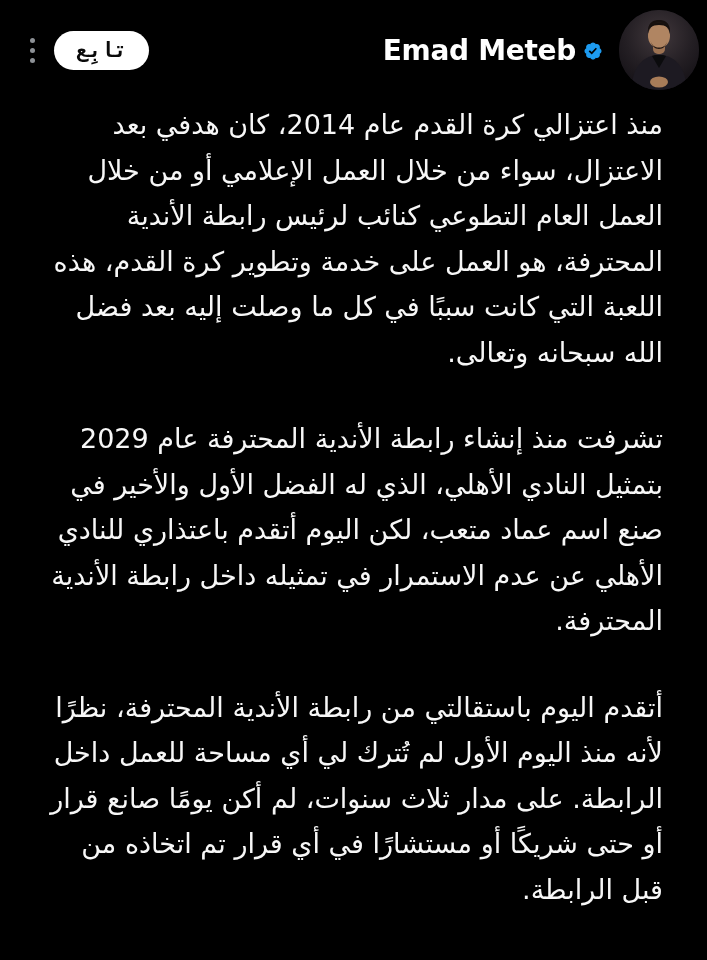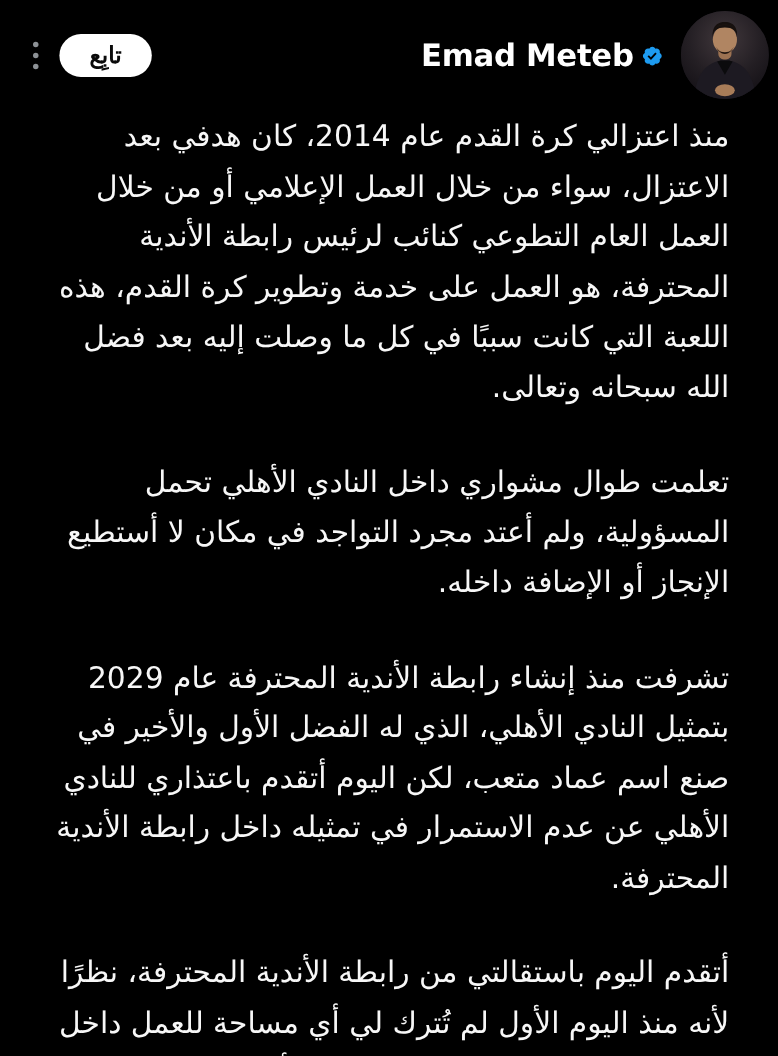--- a/index.html
+++ b/index.html
@@ -35,21 +35,21 @@
     background: #8d9196;
   }
   .follow-btn {
     margin-left: 12px;
     min-width: 84px;
     height: 39px;
     border: none;
     border-radius: 20px;
     background: #ffffff;
     color: #0a0a0a;
-    font-family: Liberation Serif, serif;
+    font-family: Liberation Mono, monospace;
     font-size: 21px;
     font-weight: 700;
     padding: 0 22px;
     cursor: pointer;
   }
   .header-spacer { flex: 1; }
   .id-block {
     display: flex;
     flex-direction: column;
     align-items: center;
@@ -151,18 +151,17 @@
         <path d="M31 28 C32 36 36 39 40 39 C44 39 48 36 49 28 C48 35 45 37.5 40 37.5 C35 37.5 32 35 31 28 Z" fill="#241812"></path>
 
         <ellipse cx="40" cy="72" rx="9" ry="5.5" fill="#a87c58"></ellipse>
       </svg>
     </div>
 
   </header>
 
   <main class="post-body">
     <p>منذ اعتزالي كرة القدم عام 2014، كان هدفي بعد الاعتزال، سواء من خلال العمل الإعلامي أو من خلال العمل العام التطوعي كنائب لرئيس رابطة الأندية المحترفة، هو العمل على خدمة وتطوير كرة القدم، هذه اللعبة التي كانت سببًا في كل ما وصلت إليه بعد فضل الله سبحانه وتعالى.</p>
-    <p>تعلمت طوال مشواري داخل النادي الأهلي تحمل المسؤولية، ولم أعتد مجرد التواجد في مكان لا أستطيع الإنجاز أو الإضافة داخله.</p>
     <p>تشرفت منذ إنشاء رابطة الأندية المحترفة عام 2029 بتمثيل النادي الأهلي، الذي له الفضل الأول والأخير في صنع اسم عماد متعب، لكن اليوم أتقدم باعتذاري للنادي الأهلي عن عدم الاستمرار في تمثيله داخل رابطة الأندية المحترفة.</p>
     <p>أتقدم اليوم باستقالتي من رابطة الأندية المحترفة، نظرًا لأنه منذ اليوم الأول لم تُترك لي أي مساحة للعمل داخل الرابطة. على مدار ثلاث سنوات، لم أكن يومًا صانع قرار أو حتى شريكًا أو مستشارًا في أي قرار تم اتخاذه من قبل الرابطة.</p>
   </main>
 
 </div>
 
 </body></html>

